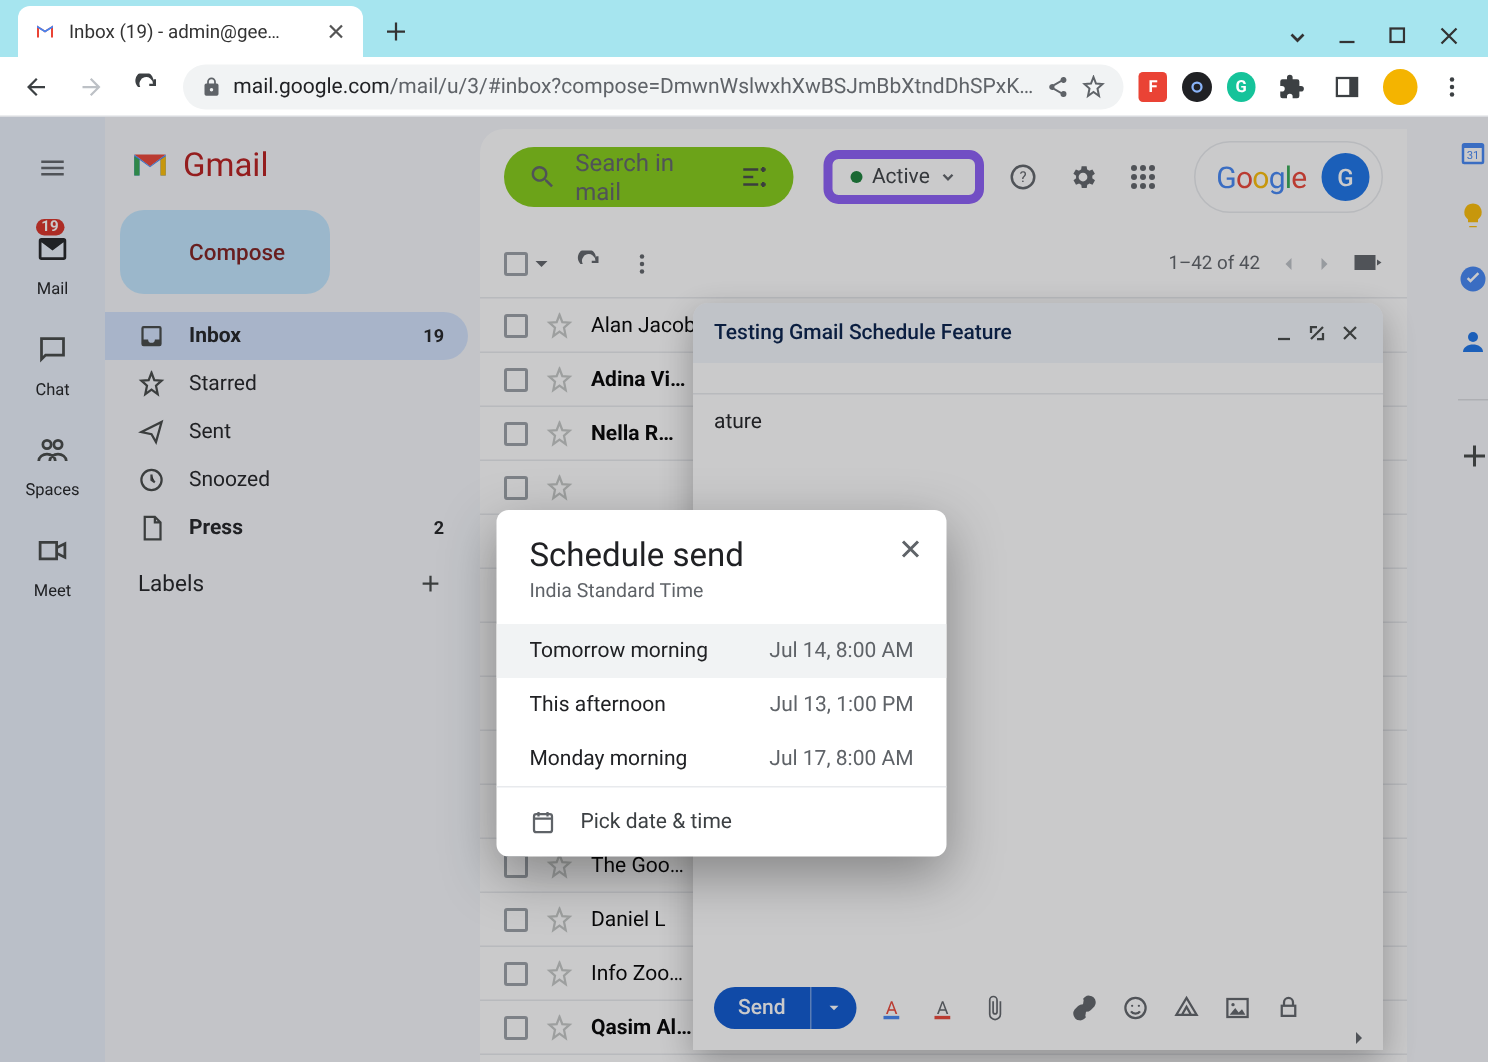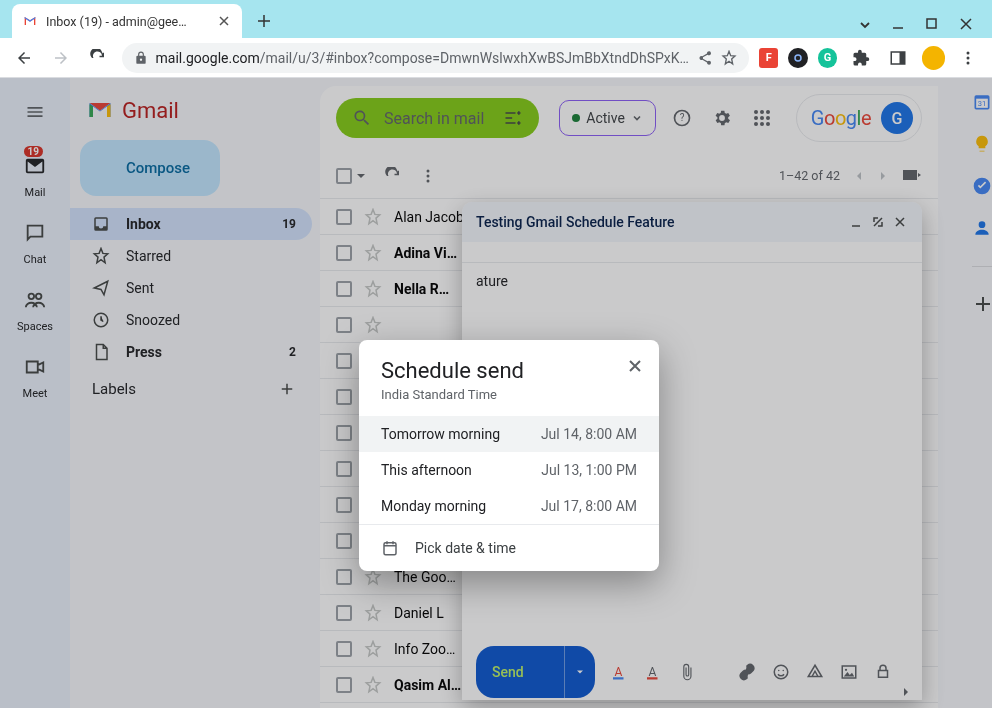--- a/index.html
+++ b/index.html
@@ -30,32 +30,32 @@
     
     .rail { width:70px; background:#eaf1fb; display:flex; flex-direction:column; align-items:center; padding-top:14px; gap:18px; }
     .hamburger { width:40px; height:40px; display:flex; align-items:center; justify-content:center; color:#5f6368; }
     .rail-item { display:flex; flex-direction:column; align-items:center; gap:4px; color:#202124; font-size:11px; position:relative; }
     .rail-icon { width:32px; height:32px; display:flex; align-items:center; justify-content:center; }
     .badge { position:absolute; top:-4px; right:8px; background:#d93025; color:#fff; font-size:10px; border-radius:8px; padding:0 4px; font-weight:bold; }
     
     .sidebar { width:250px; padding:10px 8px 0 0; }
     .gmail-logo { display:flex; align-items:center; gap:8px; padding:8px 0 16px 16px; }
     .gmail-text { font-size:22px; color:#b91c1c; }
-    .compose-btn { background:#c2e7ff; border-radius:16px; height:56px; width:140px; margin-left:10px; display:flex; align-items:center; padding:0 32px; gap:14px; font-size:15px; color:#0369a1; font-weight:500; }
+    .compose-btn { background:#c2e7ff; border-radius:16px; height:56px; width:140px; margin-left:10px; display:flex; align-items:center; padding:0 32px; gap:14px; font-size:15px; color:#7f1d1d; font-weight:500; }
     .nav-list { margin-top:12px; }
     .nav-row { display:flex; align-items:center; height:32px; padding:0 16px 0 22px; border-radius:0 16px 16px 0; gap:16px; font-size:14px; color:#202124; }
     .nav-row.active { background:#d3e3fd; font-weight:700; }
     .nav-row .count { margin-left:auto; font-size:12px; }
     .nav-row.bold { font-weight:700; }
     .labels-hdr { display:flex; align-items:center; justify-content:space-between; padding:12px 16px 0 22px; font-size:15px; color:#202124; }
     
     .main { flex:1; display:flex; flex-direction:column; background:#fff; border-radius:16px 0 0 0; margin-top:8px; overflow:hidden; }
     .header-bar { height:64px; display:flex; align-items:center; padding:0 16px; gap:12px; }
     .search-box { flex:1; max-width:460px; background:#84cc16; border-radius:28px; height:40px; display:flex; align-items:center; padding:0 16px; gap:12px; color:#5f6368; font-size:16px; }
-    .chip-active { margin-left:8px; background:#fff; border:1px solid #8b5cf6; border-radius:10px; height:36px; display:flex; align-items:center; padding:0 12px; gap:6px; font-size:14px; color:#3c4043; }
+    .chip-active { margin-left:8px; background:#fff; border:6px solid #8b5cf6; border-radius:10px; height:36px; display:flex; align-items:center; padding:0 12px; gap:6px; font-size:14px; color:#3c4043; }
     .dot-green { width:8px; height:8px; border-radius:50%; background:#188038; }
     .hdr-icon { width:28px; height:28px; display:flex; align-items:center; justify-content:center; color:#5f6368; }
     .logo-box { margin-left:8px; background:#fff; border-radius:24px; height:48px; display:flex; align-items:center; padding:0 8px 0 14px; gap:10px; border:1px solid #e8eaed; }
     .avatar-g { width:32px; height:32px; border-radius:50%; background:#1a73e8; color:#fff; display:flex; align-items:center; justify-content:center; font-size:16px; font-weight:500; }
     .list-toolbar { height:48px; display:flex; align-items:center; padding:0 16px; gap:18px; color:#5f6368; border-bottom:1px solid #e8eaed; }
     .pagination { margin-left:auto; font-size:12.5px; color:#5f6368; display:flex; align-items:center; gap:14px; }
     .email-rows { overflow:auto; }
     .email-row { height:36px; display:flex; align-items:center; padding:0 16px; gap:12px; border-bottom:1px solid #e8eaed; font-size:14px; }
     .email-row.bold { font-weight:700; }
     .email-row .sender { width:180px; white-space:nowrap; overflow:hidden; text-overflow:ellipsis; }
@@ -69,27 +69,27 @@
     .right-rail { width:54px; background:#f6f8fc; display:flex; flex-direction:column; align-items:flex-end; padding-top:14px; gap:22px; }
     .rr-icon { width:20px; height:20px; }
     
     .compose-win { position:absolute; right:70px; bottom:8px; width:460px; height:498px; background:#fff; border-radius:10px 10px 0 0; box-shadow:0 8px 24px rgba(0,0,0,0.3); z-index:30; display:flex; flex-direction:column; }
     .compose-hdr { background:#f2f6fc; height:40px; border-radius:10px 10px 0 0; display:flex; align-items:center; padding:0 14px; font-size:14px; color:#041e49; font-weight:500; gap:8px; }
     .compose-hdr .spacer { flex:1; }
     .compose-hdr .ic { color:#5f6368; width:14px; }
     .compose-body { flex:1; padding:0; overflow:hidden; position:relative; }
     .field-row { padding:10px 14px; border-bottom:1px solid #e8eaed; font-size:14px; color:#5f6368; white-space:nowrap; overflow:hidden; text-overflow:ellipsis; }
     .compose-tools { height:56px; display:flex; align-items:center; padding:0 14px; gap:14px; }
-    .send-btn { background:#0b57d0; color:#bef264; border-radius:18px; height:52px; display:flex; align-items:center;gap:24px; }
+    .send-btn { background:#0b57d0; color:#ffffff; border-radius:18px; height:28px; display:flex; align-items:center; }
     .send-main { padding:0 16px; font-size:14px; font-weight:500; }
     .send-drop { border-left:1px solid rgba(255,255,255,0.4); padding:0 10px; height:100%; display:flex; align-items:center; }
     .tool-ic { color:#5f6368; width:20px; display:flex; justify-content:center; }
     .scroll-right { position:absolute; right:10px; bottom:2px; color:#5f6368; }
     
-    .modal { position:absolute; left:359px; top:262px; width:300px; background:#fff; border-radius:8px; box-shadow:0 12px 36px rgba(0,0,0,0.35); z-index:50; overflow:hidden; }
+    .modal { position:absolute; left:331px; top:262px; width:300px; background:#fff; border-radius:8px; box-shadow:0 12px 36px rgba(0,0,0,0.35); z-index:50; overflow:hidden; }
     .modal-hdr { padding:18px 22px 6px; }
     .modal-title { font-size:22px; color:#202124; }
     .modal-sub { font-size:13px; color:#5f6368; margin-top:4px; }
     .modal-close { position:absolute; right:16px; top:18px; color:#5f6368; }
     .modal-opts { margin-top:8px; }
     .opt-row { display:flex; justify-content:space-between; padding:10px 22px; font-size:14px; color:#202124; }
     .opt-row:hover, .opt-row.hl { background:#f1f3f4; }
     .opt-row .t2 { color:#5f6368; }
     .modal-foot { border-top:1px solid #e8eaed; padding:14px 22px; display:flex; align-items:center; gap:16px; font-size:14px; color:#3c4043; }
     svg { display:block; }

